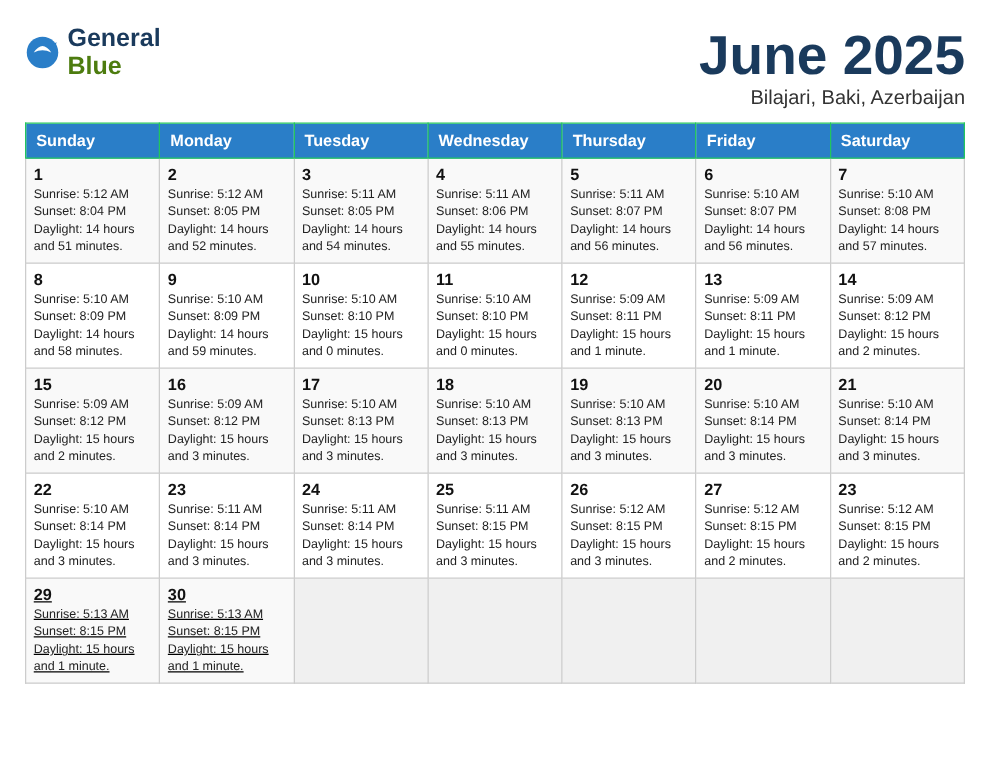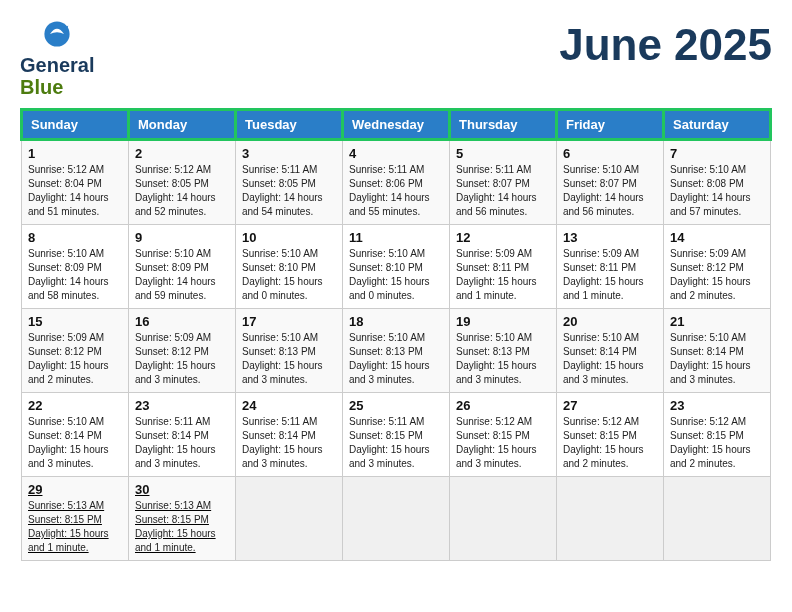--- a/index.html
+++ b/index.html
@@ -13,21 +13,20 @@
     .header {
       display: flex;
       justify-content: space-between;
       align-items: flex-start;
       margin-bottom: 10px;
     }
     .logo {
       display: flex;
       align-items: center;
       gap: 6px;
-      flex-direction: column;
     }
     .logo-text {
       font-size: 20px;
       font-weight: bold;
       color: #1a3a5c;
       line-height: 1.1;
     }
     .logo-text span {
       color: #2a7ec8;
     }
@@ -53,21 +52,21 @@
       border-collapse: collapse;
       font-size: 11px;
     }
     .calendar thead tr th {
       background-color: #2a7ec8;
       color: #fff;
       padding: 6px 8px;
       font-size: 13px;
       font-weight: bold;
       text-align: left;
-      border: 3px solid #22c55e;
+      border: 1px solid #22c55e;
     }
     .calendar tbody tr td {
       border: 1px solid #ccc;
       vertical-align: top;
       padding: 5px 6px;
       width: 107px;
       height: 80px;
       background: #fff;
     }
     .calendar tbody tr:nth-child(odd) td {
@@ -103,20 +102,21 @@
       <path d="M10 20 Q20 5 30 20 Q20 15 10 20Z" fill="#fff"></path>
       <path d="M28 14 L36 8 L34 18Z" fill="#2a7ec8"></path>
     </svg>
     <div class="logo-text">
       <div>General<span></span></div>
       <div style="color:#4d7c0f;">Blue</div>
     </div>
   </div>
   <div class="title-block">
     <h1>June 2025</h1>
+    <h2>Bilajari, Baki, Azerbaijan</h2>
   </div>
 </div>
 
 <table class="calendar">
   <thead>
     <tr id="weekday-header">
     <th>Sunday</th>
         <th>Monday</th>
         <th>Tuesday</th>
         <th>Wednesday</th>

